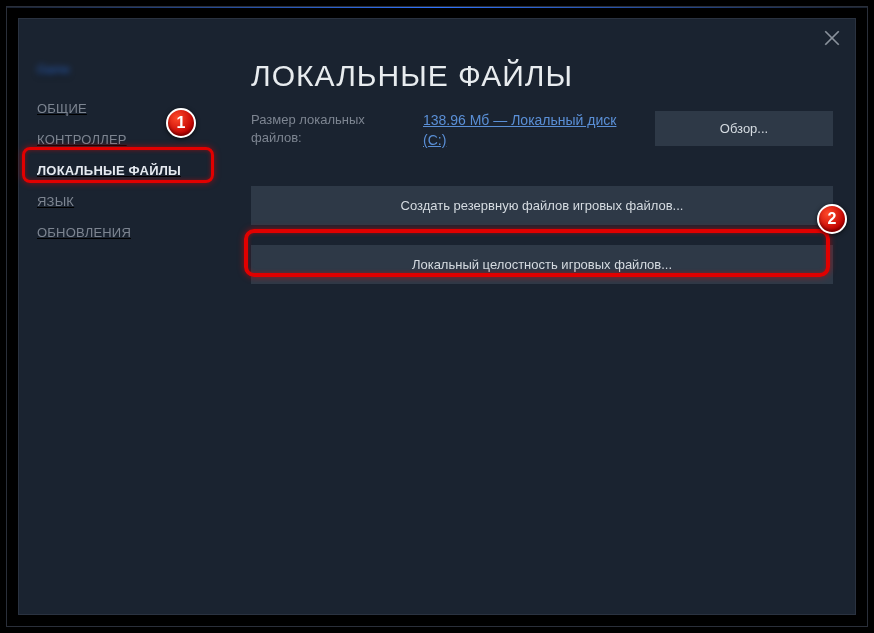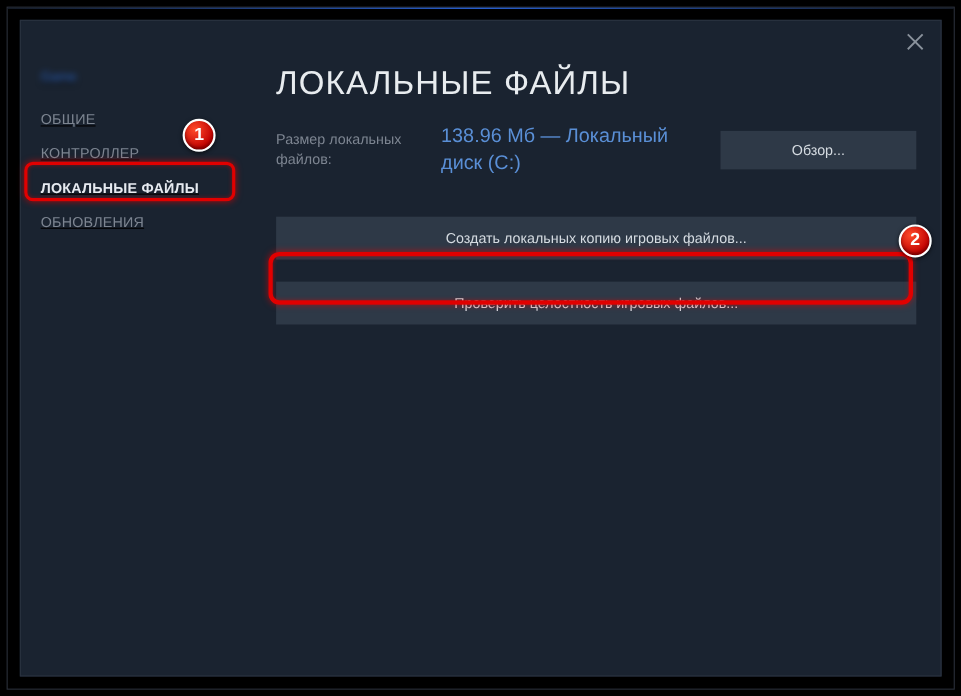--- a/index.html
+++ b/index.html
@@ -68,35 +68,36 @@
     }
     .page-title {
       color: #e8ecef;
       font-size: 30px;
       font-weight: 300;
       letter-spacing: 1px;
       margin-bottom: 18px;
     }
     .info-row {
       display: flex;
-      align-items: center;
-      gap: 10px;
+      align-items: flex-start;
+      gap: 32px;
       margin-bottom: 36px;
     }
     .info-label {
       color: #7d8591;
       font-size: 13px;
       line-height: 1.4;
       width: 140px;
     }
     .info-value {
       color: #5a8fd6;
-      font-size: 18px;
+      font-size: 14px;
       line-height: 1.4;
       flex: 1;
+      text-decoration: underline;
     }
     .browse-btn {
       background: #2e3947;
       color: #d5dbe1;
       font-size: 13px;
       border: none;
       padding: 10px 0;
       width: 178px;
       cursor: pointer;
       text-align: center;
@@ -161,33 +162,34 @@
         <line x1="2" y1="2" x2="14" y2="14" stroke="currentColor" stroke-width="1.5"></line>
         <line x1="14" y1="2" x2="2" y2="14" stroke="currentColor" stroke-width="1.5"></line>
       </svg>
   </div>
 
   <div class="sidebar">
     <div class="game-name">Game</div>
     <div class="nav-item">ОБЩИЕ</div>
     <div class="nav-item">КОНТРОЛЛЕР</div>
     <div class="nav-item active">ЛОКАЛЬНЫЕ ФАЙЛЫ</div>
+    <div class="nav-item">ЯЗЫК</div>
     <div class="nav-item">ОБНОВЛЕНИЯ</div>
   </div>
 
   <div class="content">
     <h1 class="page-title">ЛОКАЛЬНЫЕ ФАЙЛЫ</h1>
 
     <div class="info-row">
       <div class="info-label">Размер локальных файлов:</div>
       <div class="info-value">138.96 Мб — Локальный диск (C:)</div>
       <button class="browse-btn">Обзор...</button>
     </div>
 
-    <button class="action-btn">Создать локальных копию игровых файлов...</button>
-    <button class="action-btn">Проверить целостность игровых файлов...</button>
+    <button class="action-btn">Создать резервную файлов игровых файлов...</button>
+    <button class="action-btn">Локальный целостность игровых файлов...</button>
   </div>
 </div>
 
 <div class="highlight-1"></div>
 <div class="highlight-2"></div>
 <div class="badge badge-1">1</div>
 <div class="badge badge-2">2</div>
 
 </body></html>

